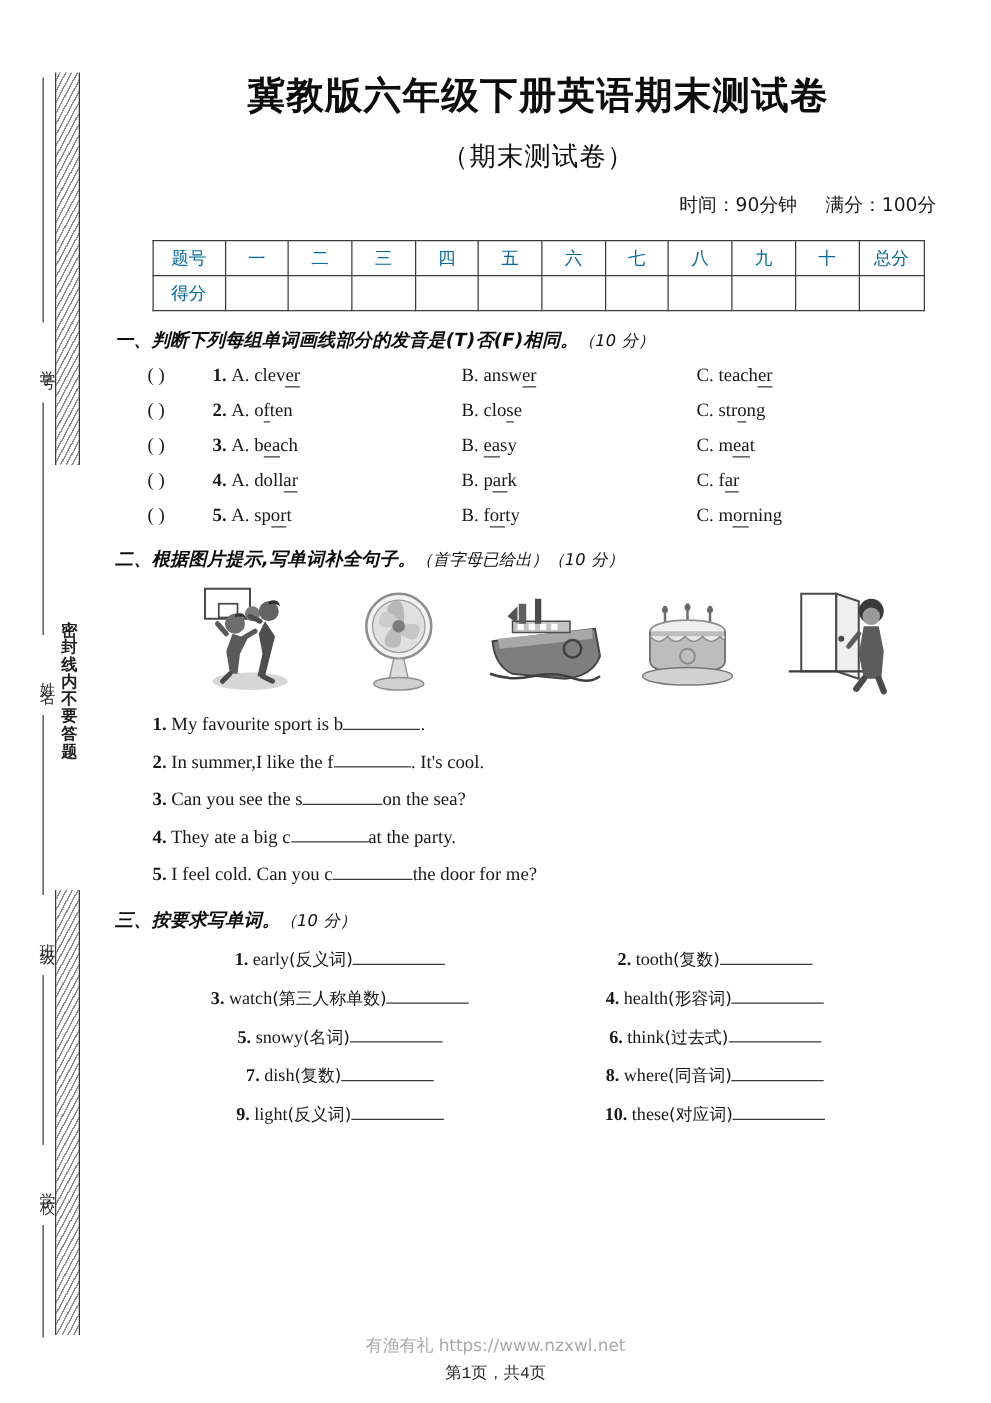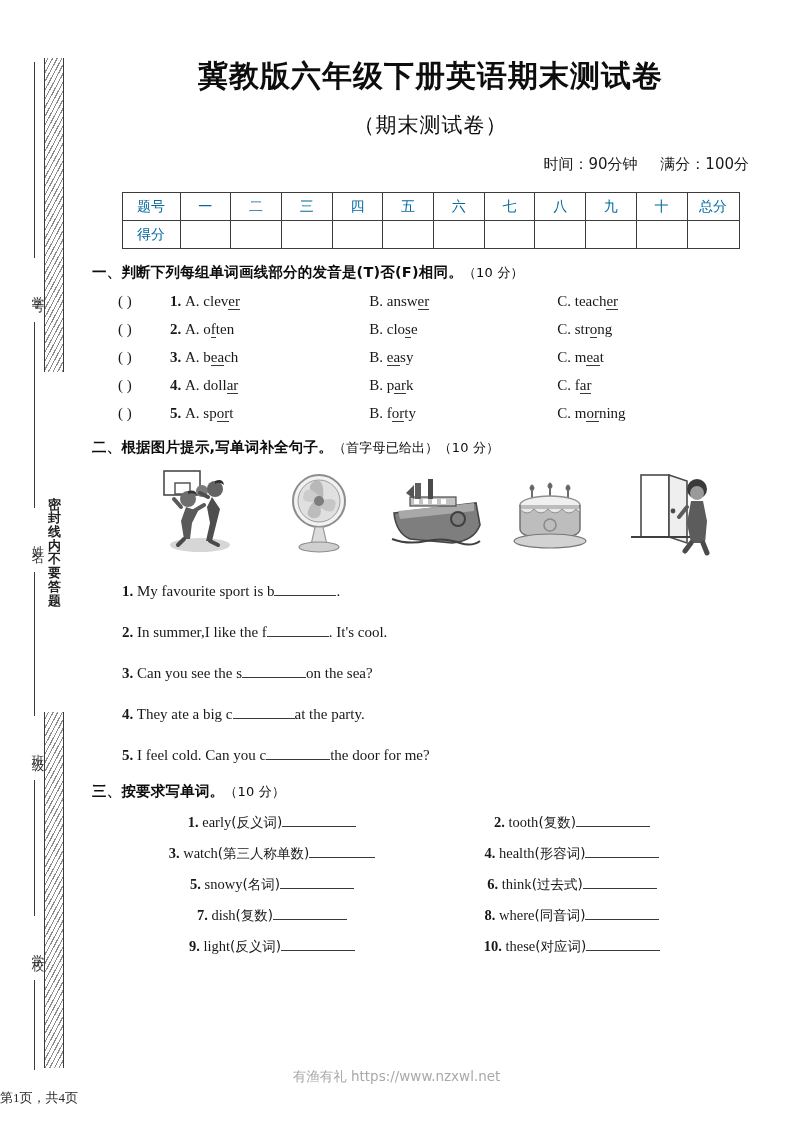--- a/index.html
+++ b/index.html
@@ -122,20 +122,21 @@
   table.score-table td.tot { width: 52px; }
 
   
   .sec-head {
     margin: 14px 0 0 8px;
     font-family: "DejaVu Sans", sans-serif;
     font-weight: 700;
     font-size: 14.5px;
     color: #0d0d0d;
     letter-spacing: 0.2px;
+    font-style: italic;
   }
   .sec-head .pts {
     font-weight: 400;
     font-size: 13px;
   }
 
   
   .choice-row {
     display: flex;
     margin: 11px 0 0 34px;
@@ -154,21 +155,21 @@
     justify-content: space-between;
     margin: 10px 56px 0 66px;
     align-items: flex-end;
     height: 92px;
   }
   .pic-cell { width: 104px; height: 92px; position: relative; }
   .pic-cell svg { display: block; }
 
   
   .fill-row {
-    margin: 24px 0 0 38px;
+    margin: 13px 0 0 38px;
     font-size: 15px;
     color: #181818;
   }
   .fill-row .num { font-weight: 700; }
   .blank {
     display: inline-block;
     border-bottom: 1px solid #3a3a3a;
     vertical-align: baseline;
   }
   .blank.w1 { width: 62px; }
@@ -204,21 +205,22 @@
     top: 1068px;
     text-align: center;
     font-family: "DejaVu Sans", sans-serif;
     font-size: 13.5px;
     color: #a9a9a9;
   }
   .page-foot {
     position: absolute;
     left: 0; right: 0;
     top: 1089px;
-    font-family: Liberation Serif, serif;
+    text-align: center;
+    font-family: Liberation Mono, monospace;
     font-size: 13px;
     color: #2b2b2b;
   }
 </style>
 </head>
 <body>
 
 <div id="seal-sidebar">
   <div class="seal-hatch"></div>
   <div class="seal-vtext" style="top:372px;height:340px;">密封线内不要答题</div>

